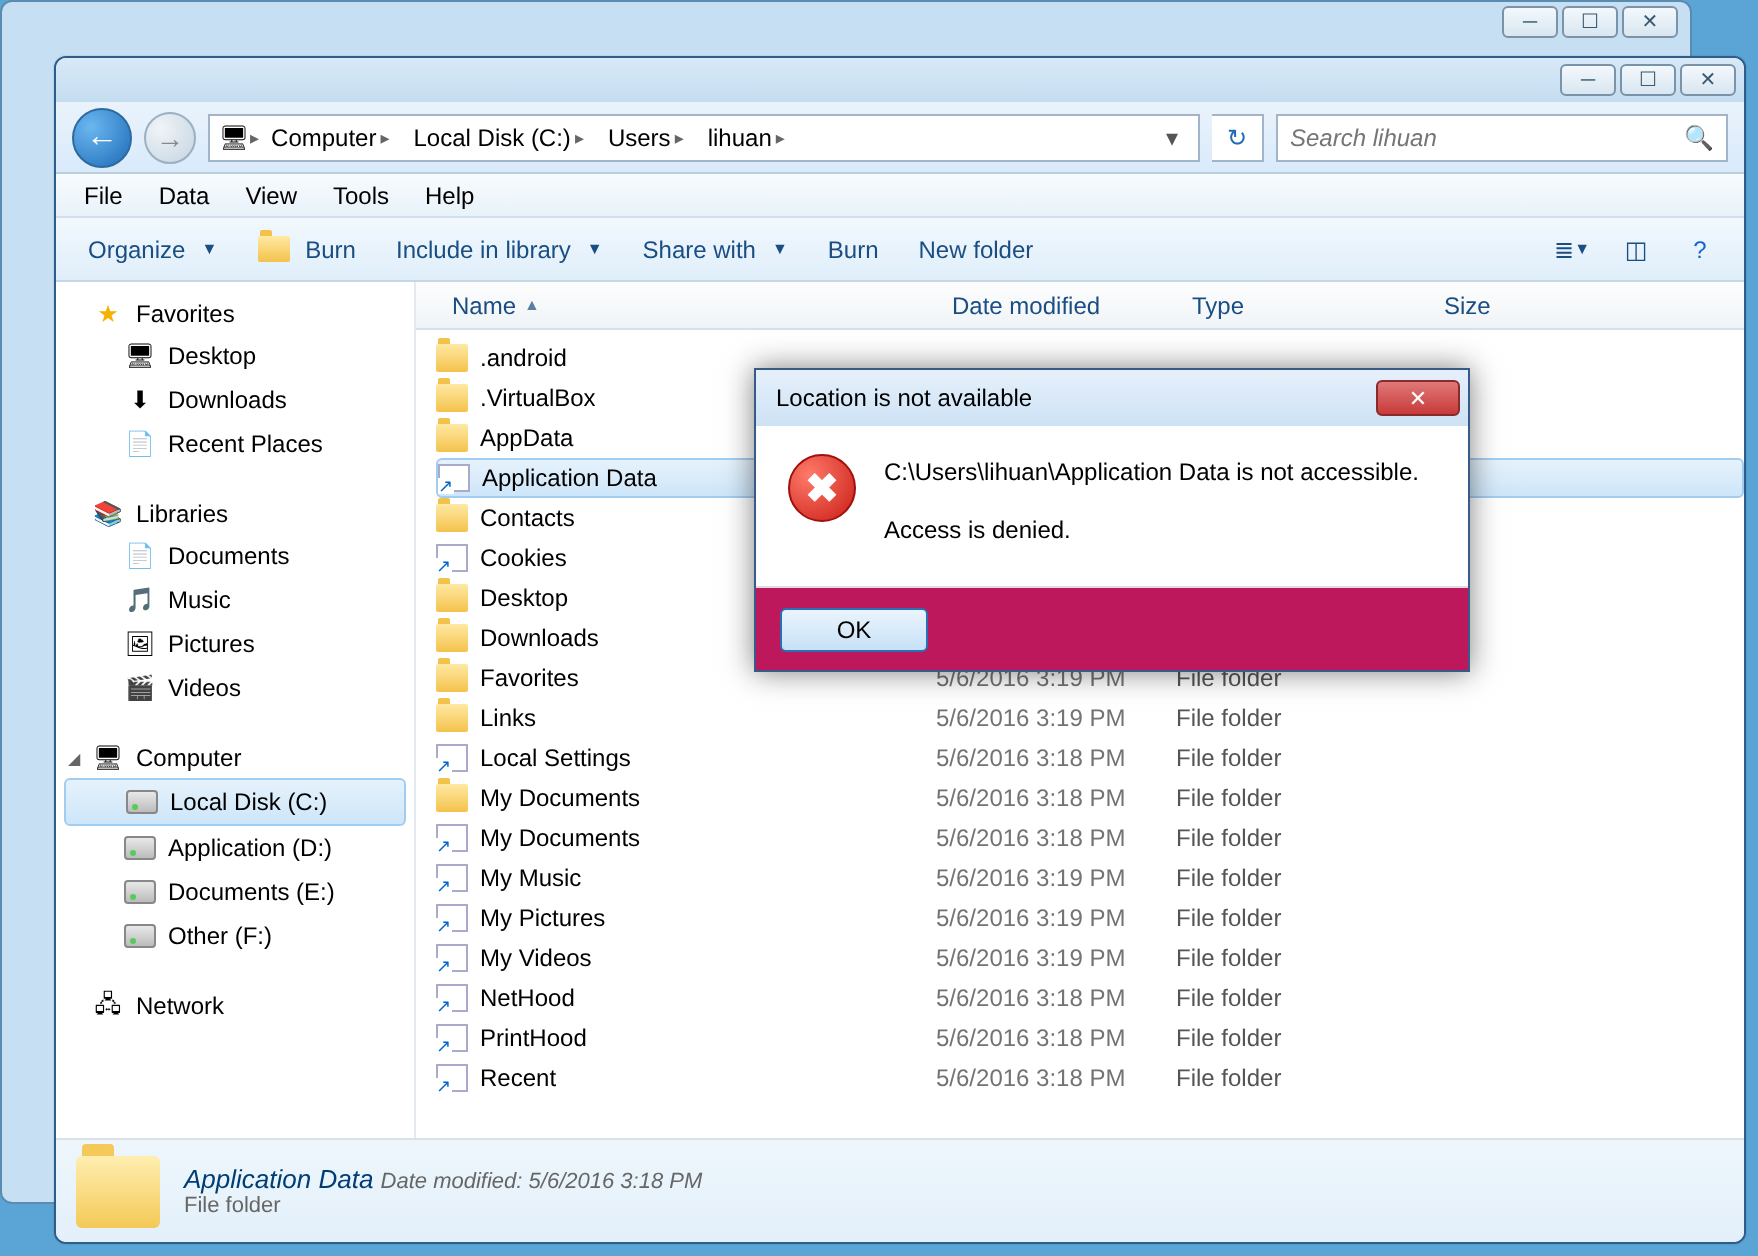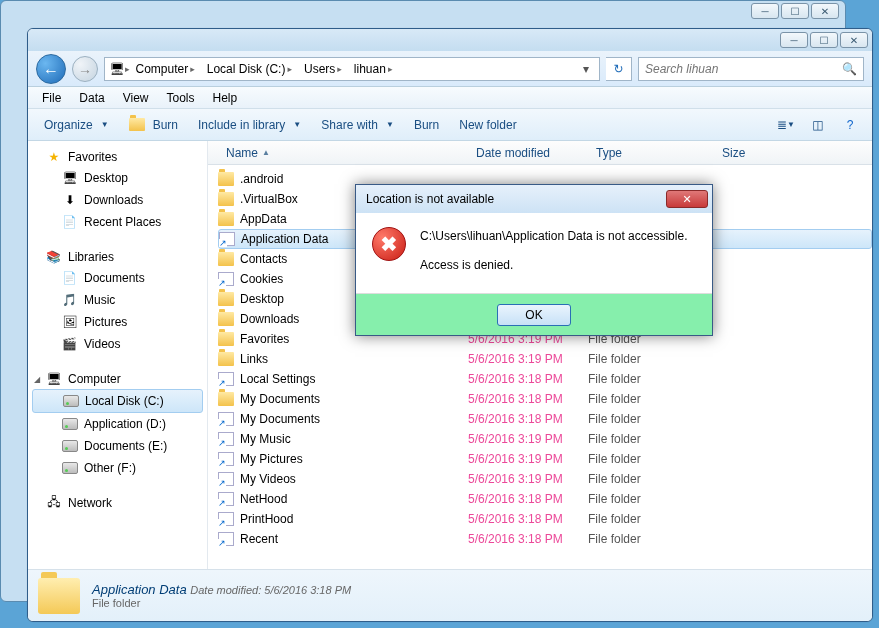--- a/index.html
+++ b/index.html
@@ -59,21 +59,21 @@
 .colh { padding:0 8px; border-right:1px solid transparent; }
 .colh.name { width: 250px; display:flex; align-items:center; gap:4px; }
 .colh.date { width: 120px; }
 .colh.type { width: 126px; }
 .colh.size { width: 70px; }
 .sortarrow { font-size:8px; color:#5a7fa0; }
 .filelist { flex:1; overflow-y:scroll; padding:4px 0 4px 10px; }
 .filerow { display:flex; align-items:center; height:20px; padding-right:6px; }
 .filerow.sel { background: linear-gradient(#e6f2fc,#cde6f9); border:1px solid #a3cdf0; border-radius:3px; }
 .fcell.name { width:250px; display:flex; align-items:center; gap:6px; }
-.fcell.date { width:120px; color:#ec4899; }
+.fcell.date { width:120px; color:#737373; }
 .fcell.type { width:126px; color:#555; }
 .fcell.size { width:70px; }
 .fico { width:16px; height:14px; display:inline-block; }
 .fico.folder { background: linear-gradient(#ffe9a3,#f3c24b); border-radius:1px; position:relative; }
 .fico.folder::before { content:""; position:absolute; top:-3px; left:1px; width:6px; height:3px; background:#f3c24b; border-radius:1px 1px 0 0; }
 .fico.shortcut { background:#fff; border:1px solid #aac; position:relative; }
 .fico.shortcut::after { content:"↗"; position:absolute; bottom:-2px; left:-1px; font-size:9px; color:#06c; background:#fff; line-height:8px; }
 
 
 .filelist::-webkit-scrollbar { width:17px; }
@@ -83,27 +83,27 @@
 
 
 .details { height: 52px; border-top:1px solid #d6e1ea; background: linear-gradient(#eef6fc,#e3f0fa); display:flex; align-items:center; padding: 4px 10px; gap:12px; }
 .big-folder { width:42px; height:36px; background: linear-gradient(#ffeeb0,#f4c957); border-radius:3px; position:relative; }
 .big-folder::before { content:""; position:absolute; top:-6px; left:3px; width:16px; height:6px; background:#f4c957; border-radius:2px 2px 0 0; }
 .det-text .t1 { font-size:13px; color:#003d75;font-style:italic; }
 .det-text .t2 { font-size:11px; color:#666; }
 .det-meta { color:#666; font-size:11px; }
 
 
-.overlay { position:absolute; top:184px; left:355px; width:358px; background:#fff; border:1px solid #395a86; box-shadow: 0 0 14px rgba(0,0,0,.5); }
+.overlay { position:absolute; top:184px; left:377px; width:358px; background:#fff; border:1px solid #395a86; box-shadow: 0 0 14px rgba(0,0,0,.5); }
 .dlg-title { height:28px; background: linear-gradient(#e6f0fb,#cde2f5); display:flex; align-items:center; justify-content:space-between; padding:0 4px 0 10px; font-size:12px; }
 .dlg-close { width:42px; height:18px; background: linear-gradient(#e07878,#c83a3a); border:1px solid #8a2a2a; border-radius:3px; color:#fff; display:flex; align-items:center; justify-content:center; font-size:11px; }
 .dlg-body { padding:14px 16px 18px 16px; display:flex; gap:14px; }
 .err-icon { width:34px; height:34px; border-radius:50%; background: radial-gradient(circle at 30% 30%, #ff7a6a, #c91d14); display:flex; align-items:center; justify-content:center; color:#fff; font-size:20px; font-weight:bold; border:1px solid #a01010; flex-shrink:0; }
 .dlg-msg { font-size:12px; line-height:1.6; }
-.dlg-btns { height:42px; background:#86efac; border-top:1px solid #ddd; display:flex; justify-content:center; align-items:center; padding:0 12px; }
+.dlg-btns { height:42px; background:#be185d; border-top:1px solid #ddd; display:flex; justify-content:flex-start; align-items:center; padding:0 12px; }
 .okbtn { width:74px; height:22px; border:1px solid #2a6fb5; border-radius:3px; background: linear-gradient(#eaf4fd,#c7e1f7); font-size:12px; }
 </style>
 </head>
 <body>
 
 <div class="back-window">
   <div class="back-titlebar">
     <div class="winbtn">─</div>
     <div class="winbtn">☐</div>
     <div class="winbtn">✕</div>

